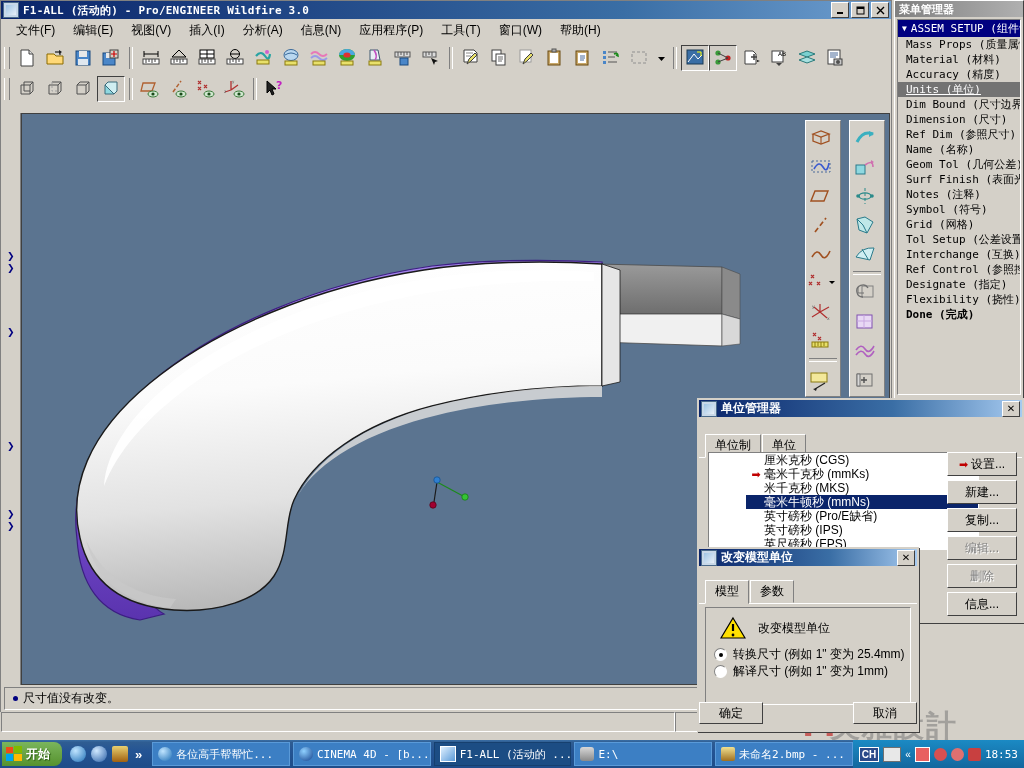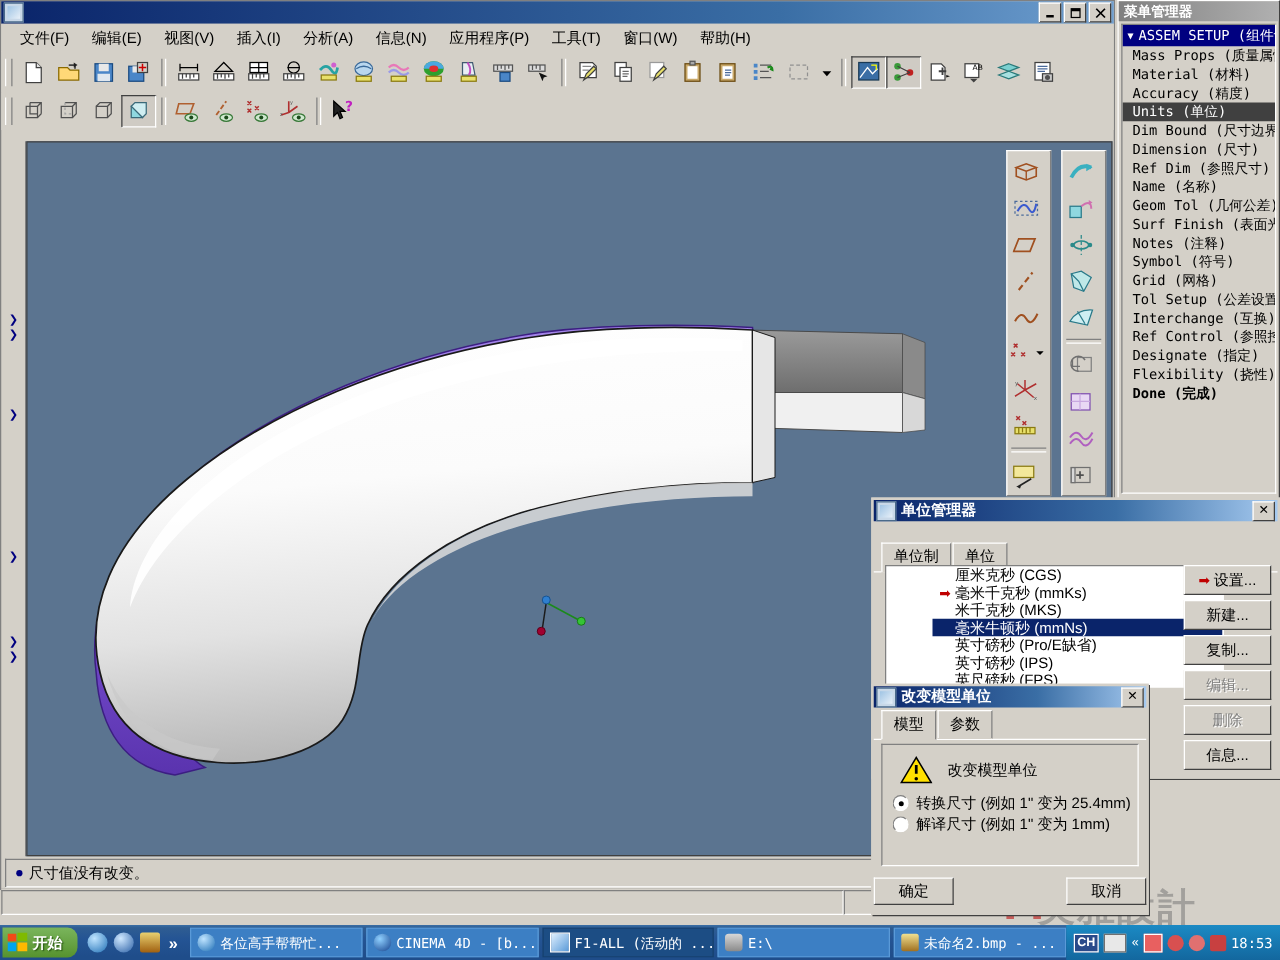--- a/index.html
+++ b/index.html
@@ -77,21 +77,21 @@
   .mm-title{height:16px;background:linear-gradient(90deg,#808080,#b0b0b0);
     color:#fff;font-weight:bold;font-size:11px;padding:1px 4px;box-sizing:border-box;
     font-family:"DejaVu Sans",sans-serif;}
   .mm-list{margin:2px;border:1px solid;border-color:#808080 #fff #fff #808080;
     background:#d4d0c8;height:376px;box-sizing:border-box;overflow:hidden;}
   .mm-head{background:#000080;color:#fff;font-family:"DejaVu Sans Mono",monospace;
     font-size:11px;padding:1px 2px;white-space:nowrap;display:flex;align-items:center;}
   .mm-head .tri{margin:0 4px 0 2px;font-size:8px;}
   .mm-item{font-family:"DejaVu Sans Mono",monospace;font-size:11px;padding:1px 2px 1px 8px;
     white-space:nowrap;line-height:13px;}
-  .mm-item.hl{background:#404040;color:#fff;}
+  .mm-item.hl{background:#737373;color:#fff;text-decoration:underline;}
   .mm-item.done{font-weight:bold;}
 
   
   .dlg{position:absolute;background:#d4d0c8;border:2px solid #d4d0c8;
     box-shadow:1px 1px 0 #404040;box-sizing:border-box;}
   .dlg-title{height:17px;display:flex;align-items:center;padding:0 2px;
     background:linear-gradient(90deg,#0a246a 0%,#3a6ea5 60%,#a6caf0 100%);color:#fff;}
   .dlg-title span.t{font-size:12px;font-weight:bold;white-space:nowrap;text-align:center;}
   .dlg-x{width:16px;height:14px;background:#d4d0c8;color:#000;border:1px solid;
     border-color:#fff #404040 #404040 #fff;display:flex;align-items:center;
@@ -159,20 +159,21 @@
 </style>
 </head>
 <body>
 
 <div class="app">
 
   <div class="proe-window">
 
     <div class="titlebar">
       <span class="tb-icon"></span>
+      <span class="tb-title">F1-ALL (活动的) - Pro/ENGINEER Wildfire 3.0</span>
       <span class="tb-spacer"></span>
       <span class="tb-btn">
         <svg width="9" height="9" viewBox="0 0 9 9">
             <rect x="1" y="6" width="6" height="2" fill="#000"></rect>
           </svg>
       </span>
       <span class="tb-btn">
         <svg width="9" height="9" viewBox="0 0 9 9">
             <rect x="1" y="1" width="7" height="7" fill="none" stroke="#000" stroke-width="1"></rect>
             <rect x="1" y="1" width="7" height="2" fill="#000"></rect>
@@ -797,21 +798,21 @@
   </div>
 
   <div class="dlg" style="left:697px;top:547px;width:222px;height:185px;z-index:5;">
     <div class="dlg-title">
       <span class="tb-icon"></span>
       <span class="t">改变模型单位</span>
       <span class="tb-spacer"></span>
       <span class="dlg-x">✕</span>
     </div>
 
-    <div class="tabstrip" style="margin-top:5px;">
+    <div class="tabstrip" style="margin-top:17px;">
       <div class="tab active">模型</div>
       <div class="tab">参数</div>
     </div>
 
     <div style="margin:3px 6px 0 6px;border:1px solid;border-color:#808080 #fff #fff #808080;height:98px;box-sizing:border-box;">
       <div class="warn">
         <span class="warnico">
           <svg width="26" height="24" viewBox="0 0 26 24">
               <path d="M13 2 L25 22 L1 22 Z" fill="#ffe000" stroke="#000" stroke-width="1.2"></path>
               <path d="M13 8v7" stroke="#000" stroke-width="2.2"></path>

